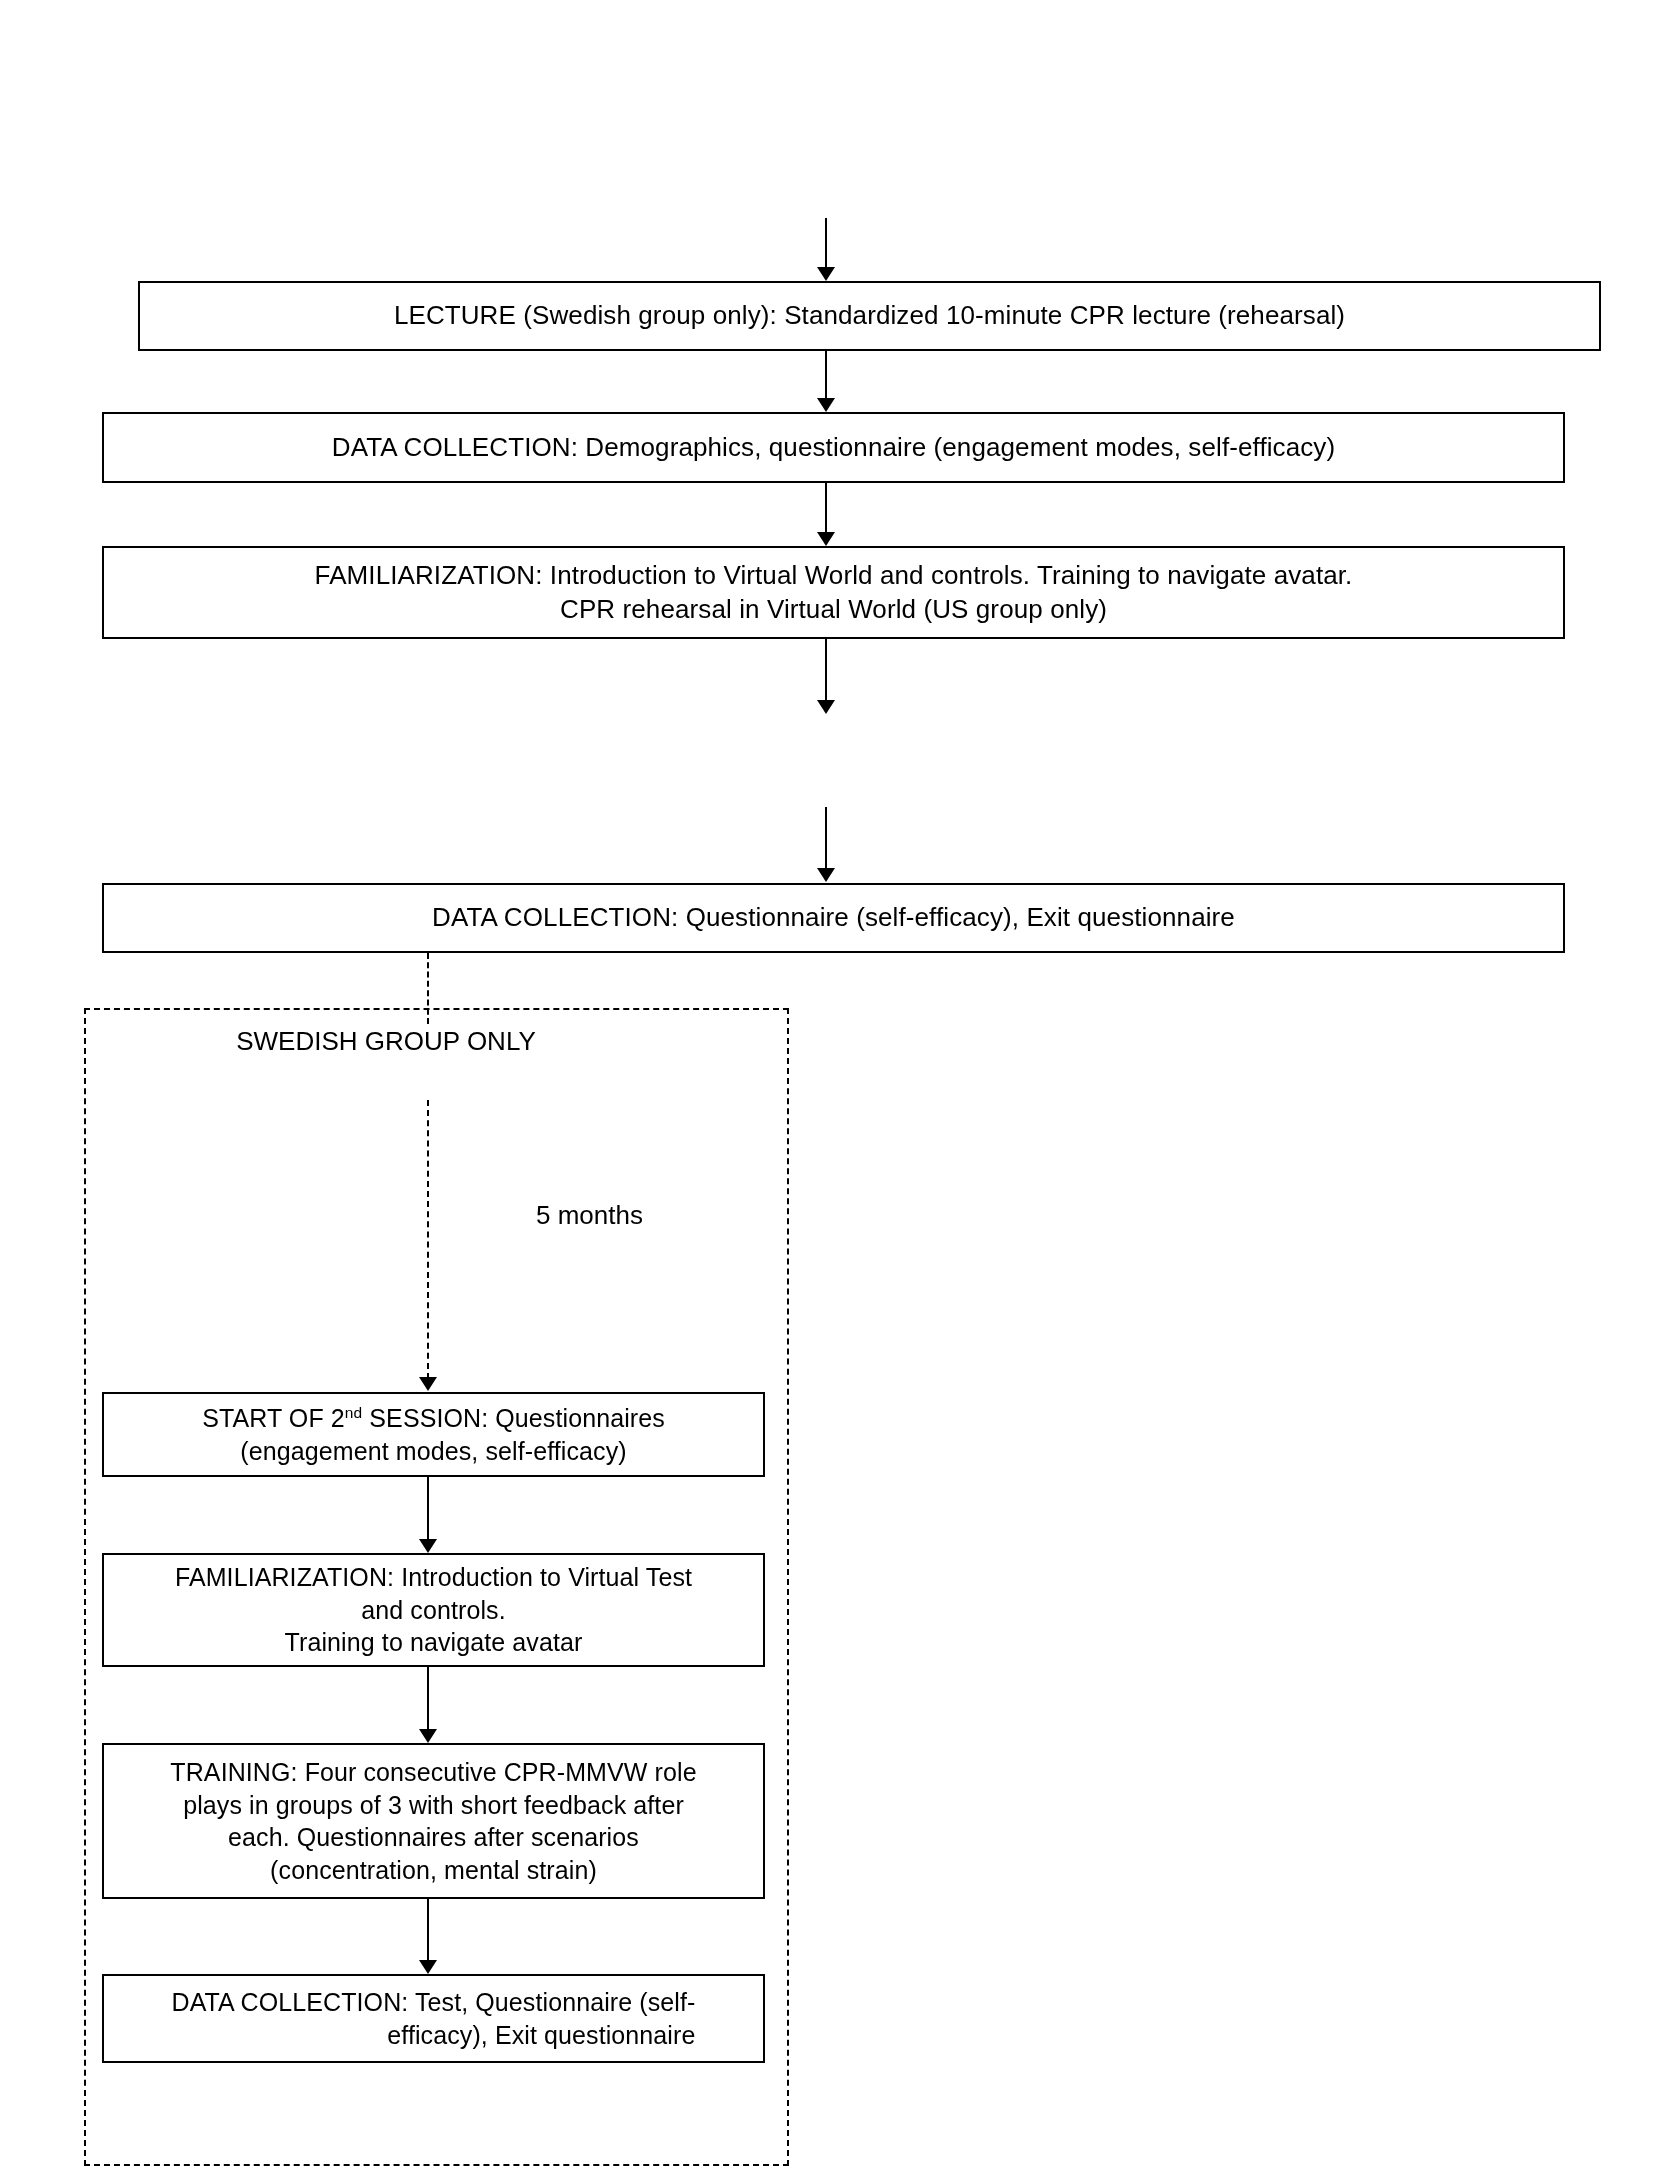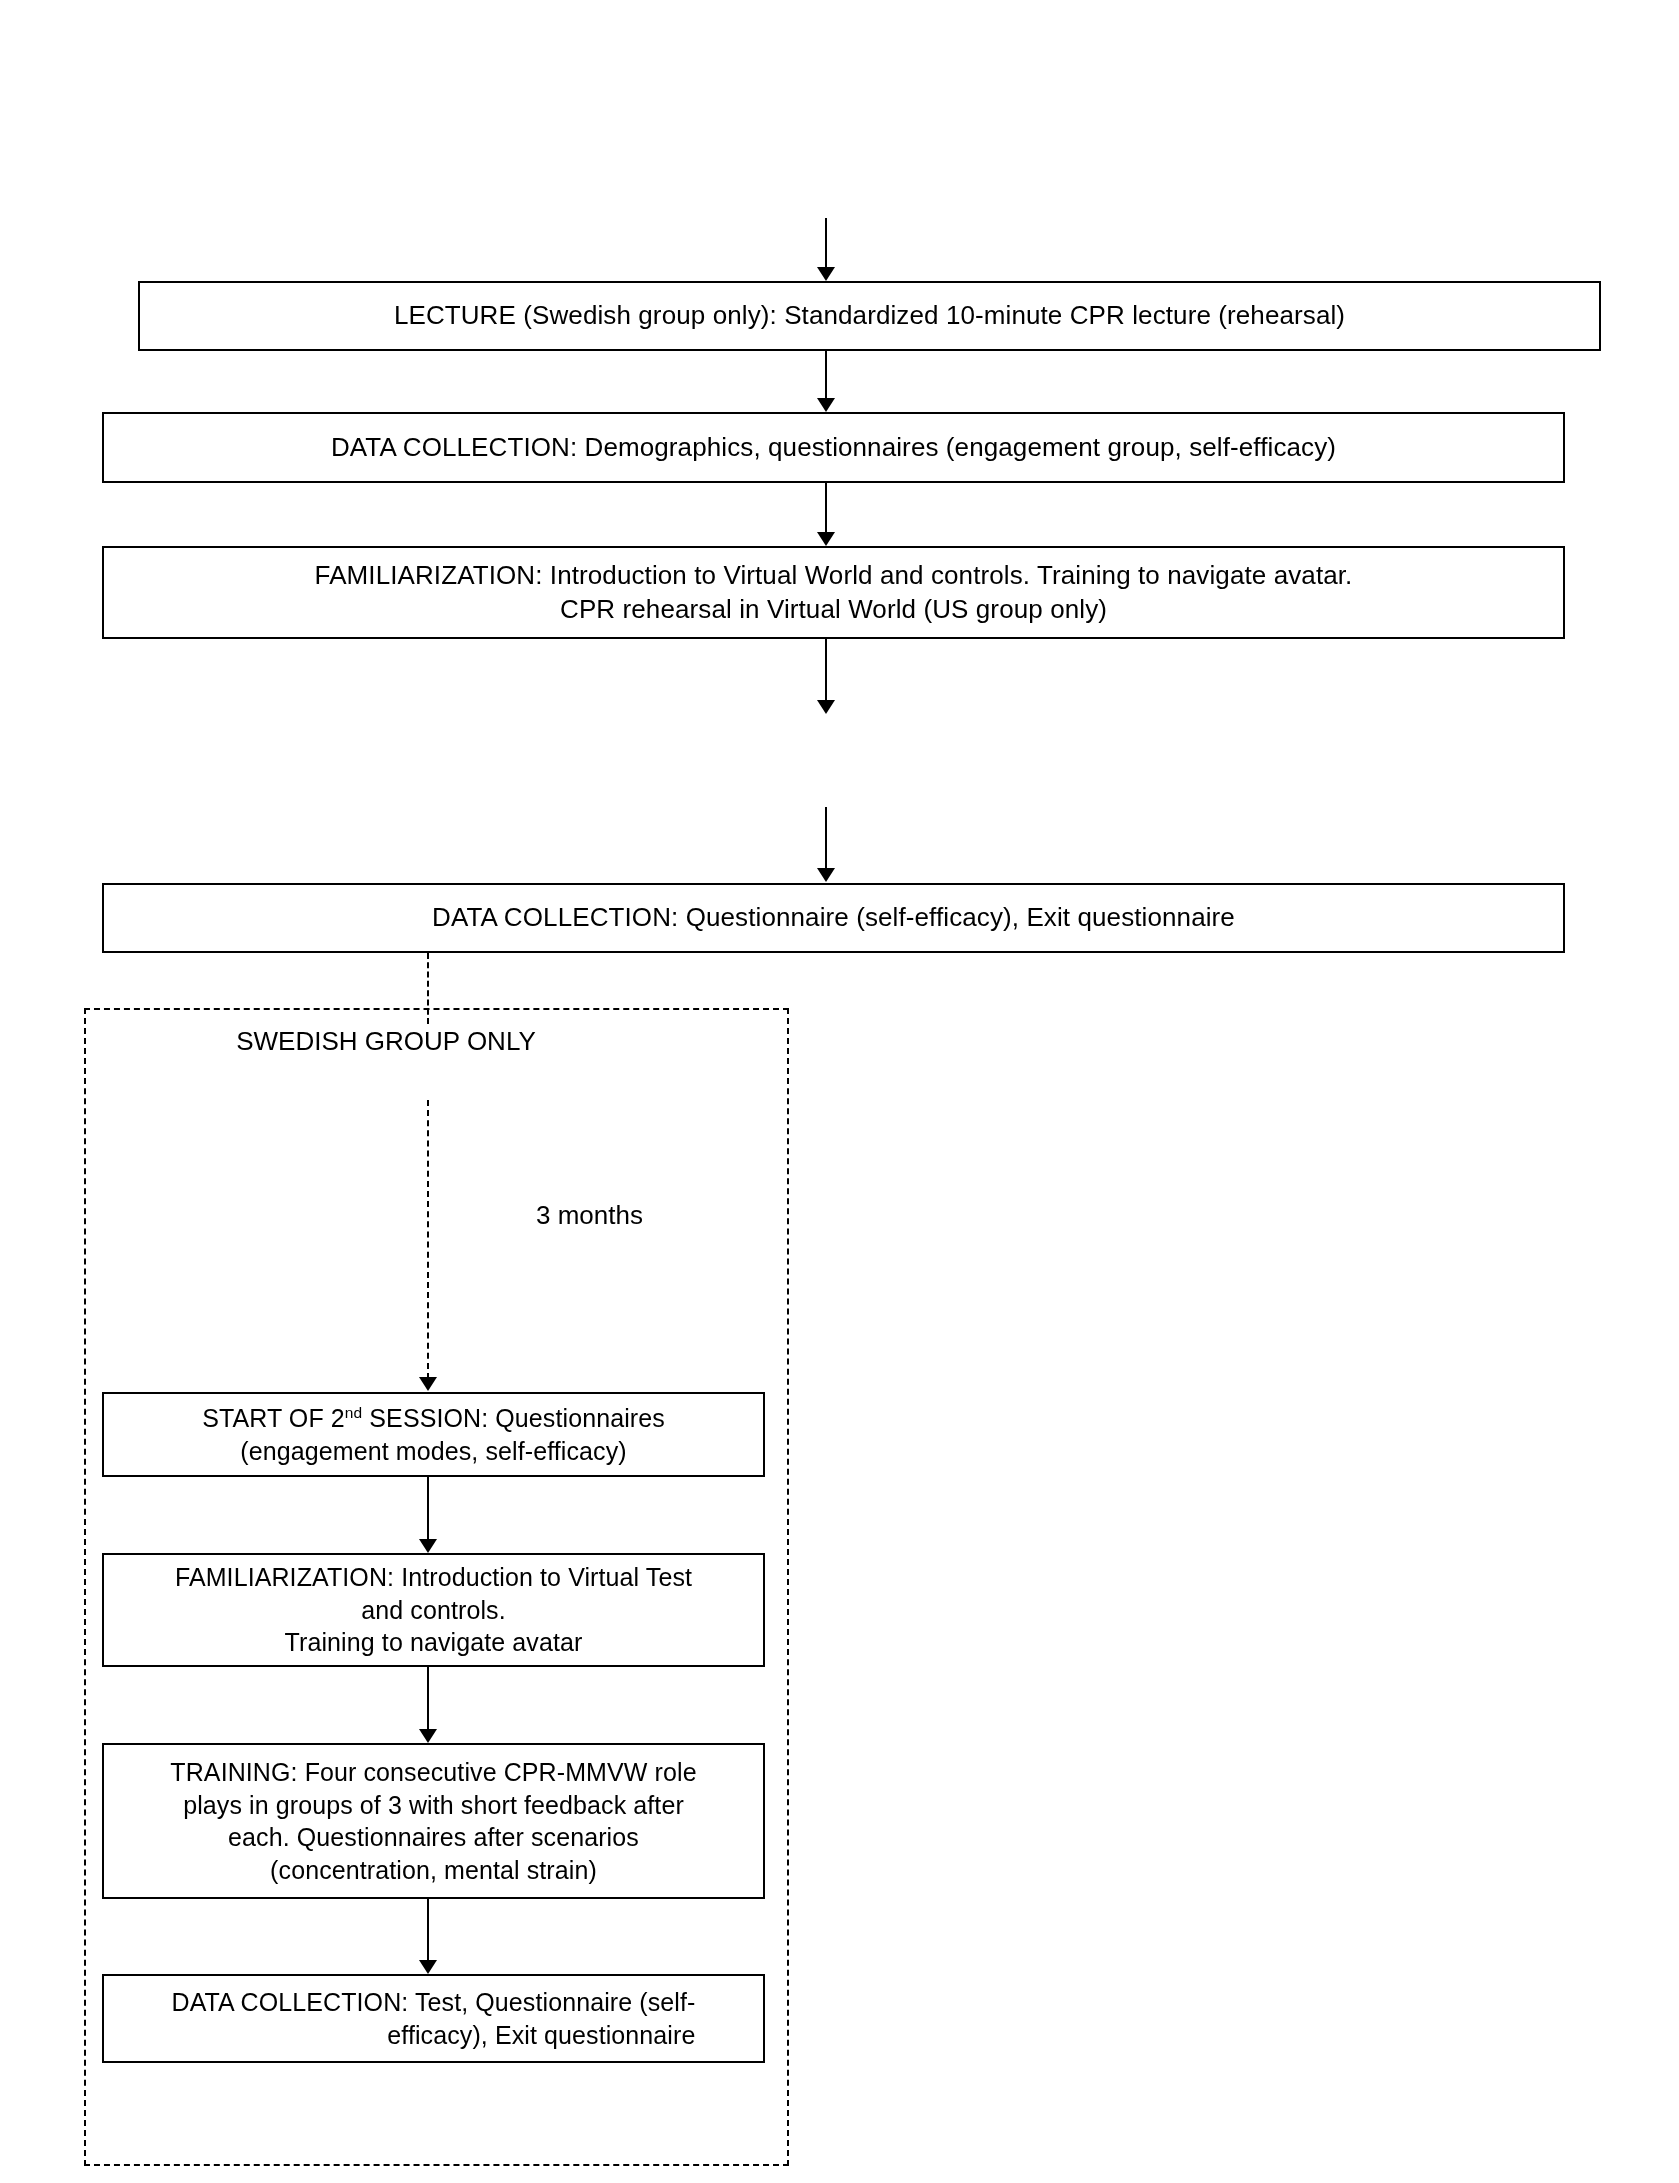--- a/index.html
+++ b/index.html
@@ -96,21 +96,21 @@
   <div class="box top" style="left:102px; top:281px; width:1463px; height:70px;margin-left:36px;">
     <span class="txt">LECTURE (Swedish group only): Standardized 10-minute CPR lecture (rehearsal)</span>
   </div>
 
   <div class="conn" style="left:812px; top:351px; width:28.4px; height:61px;">
     <div class="stem" style="height:48px;"></div>
     <div class="head"></div>
   </div>
 
   <div class="box top" style="left:102px; top:412px; width:1463px; height:71px;">
-    <span class="txt">DATA COLLECTION: Demographics, questionnaires (engagement group, self-efficacy)</span>
+    <span class="txt">DATA COLLECTION: Demographics, questionnaire (engagement modes, self-efficacy)</span>
   </div>
 
   <div class="conn" style="left:812px; top:483px; width:28.4px; height:63px;">
     <div class="stem" style="height:50px;"></div>
     <div class="head"></div>
   </div>
 
   <div class="box top" style="left:102px; top:546px; width:1463px; height:93px;">
     <span class="txt">FAMILIARIZATION: Introduction to Virtual World and controls. Training to navigate avatar.
 CPR rehearsal in Virtual World (US group only)</span>
@@ -138,21 +138,21 @@
   <div class="conn dash nohead" style="left:414px; top:953px; width:28.4px; height:71px;">
     <div class="stem" style="height:71px;"></div>
 
   </div>
 
   <div class="conn dash" style="left:414px; top:1100px; width:28.4px; height:291px;">
     <div class="stem" style="height:279px;"></div>
     <div class="head"></div>
   </div>
 
-  <div class="note-label" style="left:497px; top:1200px; width:185px;">3 months</div>
+  <div class="note-label" style="left:497px; top:1200px; width:185px;">5 months</div>
 
   <div class="box inner" style="left:102px; top:1392px; width:663px; height:85px;">
     <span class="txt"><span>START OF 2</span><sup>nd</sup><span> SESSION: Questionnaires
 (engagement modes, self-efficacy)</span></span>
   </div>
 
   <div class="conn" style="left:414px; top:1477px; width:28.4px; height:76px;">
     <div class="stem" style="height:63px;"></div>
     <div class="head"></div>
   </div>

